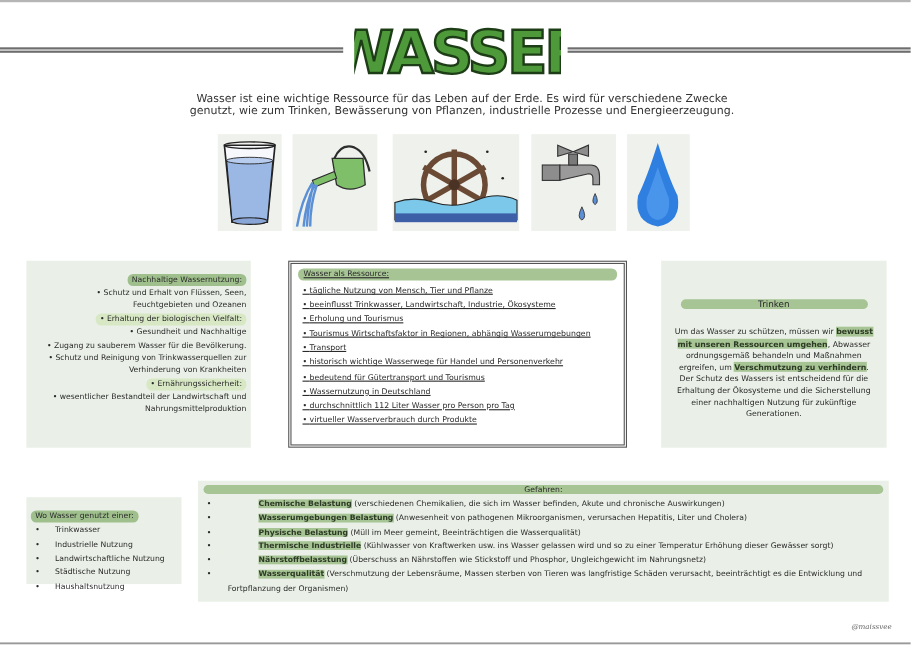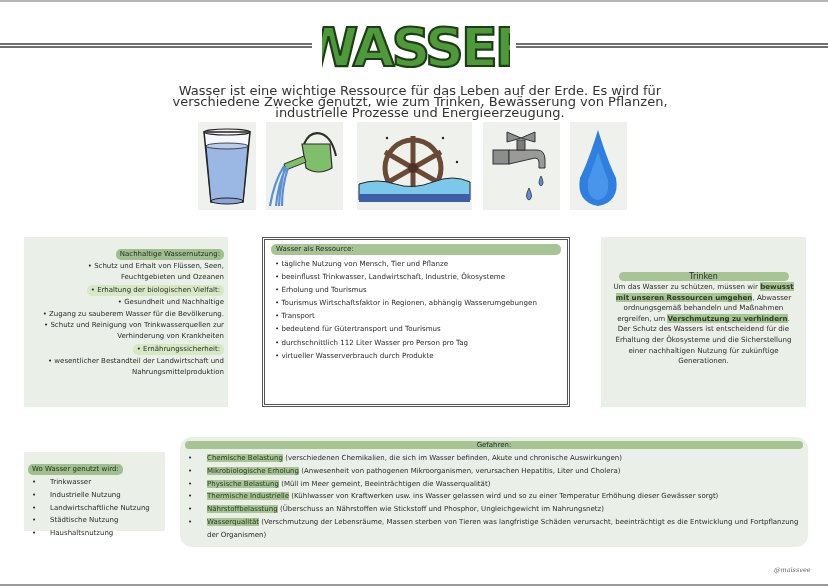--- a/index.html
+++ b/index.html
@@ -7,61 +7,61 @@
   body { position: relative; font-family: "DejaVu Sans", sans-serif; color: #2a2a2a; }
   .topline { position: absolute; left: 0; top: 0; width: 828px; height: 2px; background: #b5b5b5; }
   .botline { position: absolute; left: 0; top: 584px; width: 828px; height: 2px; background: #9a9a9a; }
 
   .title-rule { position: absolute; top: 43px; height: 5px; border-top: 2px solid #6e6e6e; border-bottom: 2px solid #6e6e6e; }
   .title-rule.left { left: 0; width: 312px; }
   .title-rule.right { left: 516px; width: 312px; }
   .title-wrap { position: absolute; left: 322px; top: 14px; width: 188px; height: 64px; }
   .title-wrap svg { width: 100%; height: 100%; }
 
-  .intro { position: absolute; left: 170px; top: 85px; width: 500px; font-size: 13px; line-height: 11px; text-align: center; color: #333; }
+  .intro { position: absolute; left: 170px; top: 85px; width: 500px; font-size: 10px; line-height: 11px; text-align: center; color: #333; }
 
   .img-card { position: absolute; top: 122px; height: 88px; background: #eef1ec; }
   .img-card svg { width: 100%; height: 100%; }
 
   .box { position: absolute; background: #eaf0e7; }
   .box .label { display: inline-block; font-size: 7px; padding: 1px 4px; border-radius: 5px; line-height: 9px; }
   .hl-dark { background: #9fc08d; }
   .hl-light { background: #d8e8c4; }
 
   .nh { left: 24px; top: 237px; width: 204px; height: 170px; padding: 4px 4px; text-align: right; }
   .nh ul { list-style: none; }
   .nh li { font-size: 7px; line-height: 10.5px; }
   .nh .l1 { margin-top: 3px; padding-left: 2px; }
   .nh .l1 > .lbl::before { content: "• "; }
   .nh .l2 { padding-left: 16px; text-indent: -6px; margin-top: 1px; }
   .nh .l2::before { content: "• "; }
 
   .res { left: 262px; top: 237px; width: 308px; height: 170px; background: #ffffff; border: 3px double #555; padding: 4px 6px; }
-  .res .header { display: block; width: 100%; font-size: 7px; background: #a6c494; border-radius: 5px; padding: 1px 5px; line-height: 9px; }
-  .res ul { list-style: none; margin-top: 2px; }
+  .res .header { display: block; width: 100%; font-size: 7px; background: #a6c494; border-radius: 5px; padding: 1px 5px; line-height: 9px; text-decoration: underline; }
+  .res ul { list-style: none; margin-top: 2px; text-decoration: underline; }
   .res li { font-size: 7.1px; line-height: 13.1px; padding-left: 4px; }
   .res li::before { content: "• "; }
 
   .schutz { left: 601px; top: 237px; width: 205px; height: 170px; text-align: center; padding: 0 10px; }
   .schutz .header { display: block; margin: 35px auto 0; width: 170px; background: #a6c494; border-radius: 5px; font-size: 8px; line-height: 9px; }
-  .schutz p { font-size: 7.1px; line-height: 10.6px; margin-top: 1px; }
+  .schutz p { font-size: 7.1px; line-height: 10.6px; margin-top: 16px; }
   .schutz .mark { background: #a6c494; font-weight: bold; color: #2d3a25; }
 
   .wo { left: 24px; top: 452px; width: 141px; height: 79px; padding: 4px 4px; }
   .wo ul { list-style: none; margin-top: 1px; }
   .wo li { font-size: 7px; line-height: 12.8px; display: flex; }
   .wo li .dot { width: 22px; padding-left: 4px; }
 
-  .gef { left: 180px; top: 437px; width: 628px; height: 110px; padding: 4px 5px; border-radius: 12px; }
+  .gef { left: 180px; top: 437px; width: 628px; height: 110px; padding: 4px 5px; }
   .gef .header { display: block; width: 100%; background: #a6c494; border-radius: 5px; text-align: center; font-size: 7px; line-height: 8px; }
   .gef ul { list-style: none; margin-top: 3px; }
   .gef li { font-size: 7px; line-height: 12.8px; display: flex; }
   .gef li .dot { width: 22px; flex: none; padding-left: 3px; }
   .gef li .txt { flex: 1; }
-  .gef li .term { background: #a6c494; font-weight: normal; color: #2d3a25; }
+  .gef li .term { background: #a6c494; font-weight: bold; color: #2d3a25; margin-left: 28px; }
 
   .sig { position: absolute; left: 774px; top: 566px; font-family: "DejaVu Serif", serif; font-style: italic; font-size: 6.5px; color: #666; }
 </style>
 </head>
 <body>
 
 <div class="topline"></div>
 
 <div class="title-rule left"></div>
 <div class="title-rule right"></div>
@@ -135,33 +135,35 @@
 </div>
 
 <div class="box res">
   <span class="header">Wasser als Ressource:</span>
   <ul>
     <li>tägliche Nutzung von Mensch, Tier und Pflanze</li>
     <li>beeinflusst Trinkwasser, Landwirtschaft, Industrie, Ökosysteme</li>
     <li>Erholung und Tourismus</li>
     <li>Tourismus Wirtschaftsfaktor in Regionen, abhängig Wasserumgebungen</li>
     <li>Transport</li>
+    <li>historisch wichtige Wasserwege für Handel und Personenverkehr</li>
     <li>bedeutend für Gütertransport und Tourismus</li>
+    <li>Wassernutzung in Deutschland</li>
     <li>durchschnittlich 112 Liter Wasser pro Person pro Tag</li>
     <li>virtueller Wasserverbrauch durch Produkte</li>
   </ul>
 </div>
 
 <div class="box schutz">
   <span class="header">Trinken</span>
   <p><span>Um das Wasser zu schützen, müssen wir </span><span class="mark">bewusst mit unseren Ressourcen umgehen</span><span>, Abwasser ordnungsgemäß behandeln und Maßnahmen ergreifen, um </span><span class="mark">Verschmutzung zu verhindern</span><span>. Der Schutz des Wassers ist entscheidend für die Erhaltung der Ökosysteme und die Sicherstellung einer nachhaltigen Nutzung für zukünftige Generationen.</span></p>
 </div>
 
 <div class="box wo">
-  <span class="label hl-dark">Wo Wasser genutzt wird:</span>
+  <span class="label hl-dark">Wo Wasser genutzt einer:</span>
   <ul>
     <li>
         <span class="dot">•</span>
         <span>Trinkwasser</span>
       </li>
     <li>
         <span class="dot">•</span>
         <span>Industrielle Nutzung</span>
       </li>
     <li>
@@ -181,21 +183,21 @@
 
 <div class="box gef">
   <span class="header">Gefahren:</span>
   <ul>
     <li>
         <span class="dot">•</span>
         <span class="txt"><span class="term">Chemische Belastung</span><span> (verschiedenen Chemikalien, die sich im Wasser befinden, Akute und chronische Auswirkungen)</span></span>
       </li>
     <li>
         <span class="dot">•</span>
-        <span class="txt"><span class="term">Mikrobiologische Erholung</span><span> (Anwesenheit von pathogenen Mikroorganismen, verursachen Hepatitis, Liter und Cholera)</span></span>
+        <span class="txt"><span class="term">Wasserumgebungen Belastung</span><span> (Anwesenheit von pathogenen Mikroorganismen, verursachen Hepatitis, Liter und Cholera)</span></span>
       </li>
     <li>
         <span class="dot">•</span>
         <span class="txt"><span class="term">Physische Belastung</span><span> (Müll im Meer gemeint, Beeinträchtigen die Wasserqualität)</span></span>
       </li>
     <li>
         <span class="dot">•</span>
         <span class="txt"><span class="term">Thermische Industrielle</span><span> (Kühlwasser von Kraftwerken usw. ins Wasser gelassen wird und so zu einer Temperatur Erhöhung dieser Gewässer sorgt)</span></span>
       </li>
     <li>

